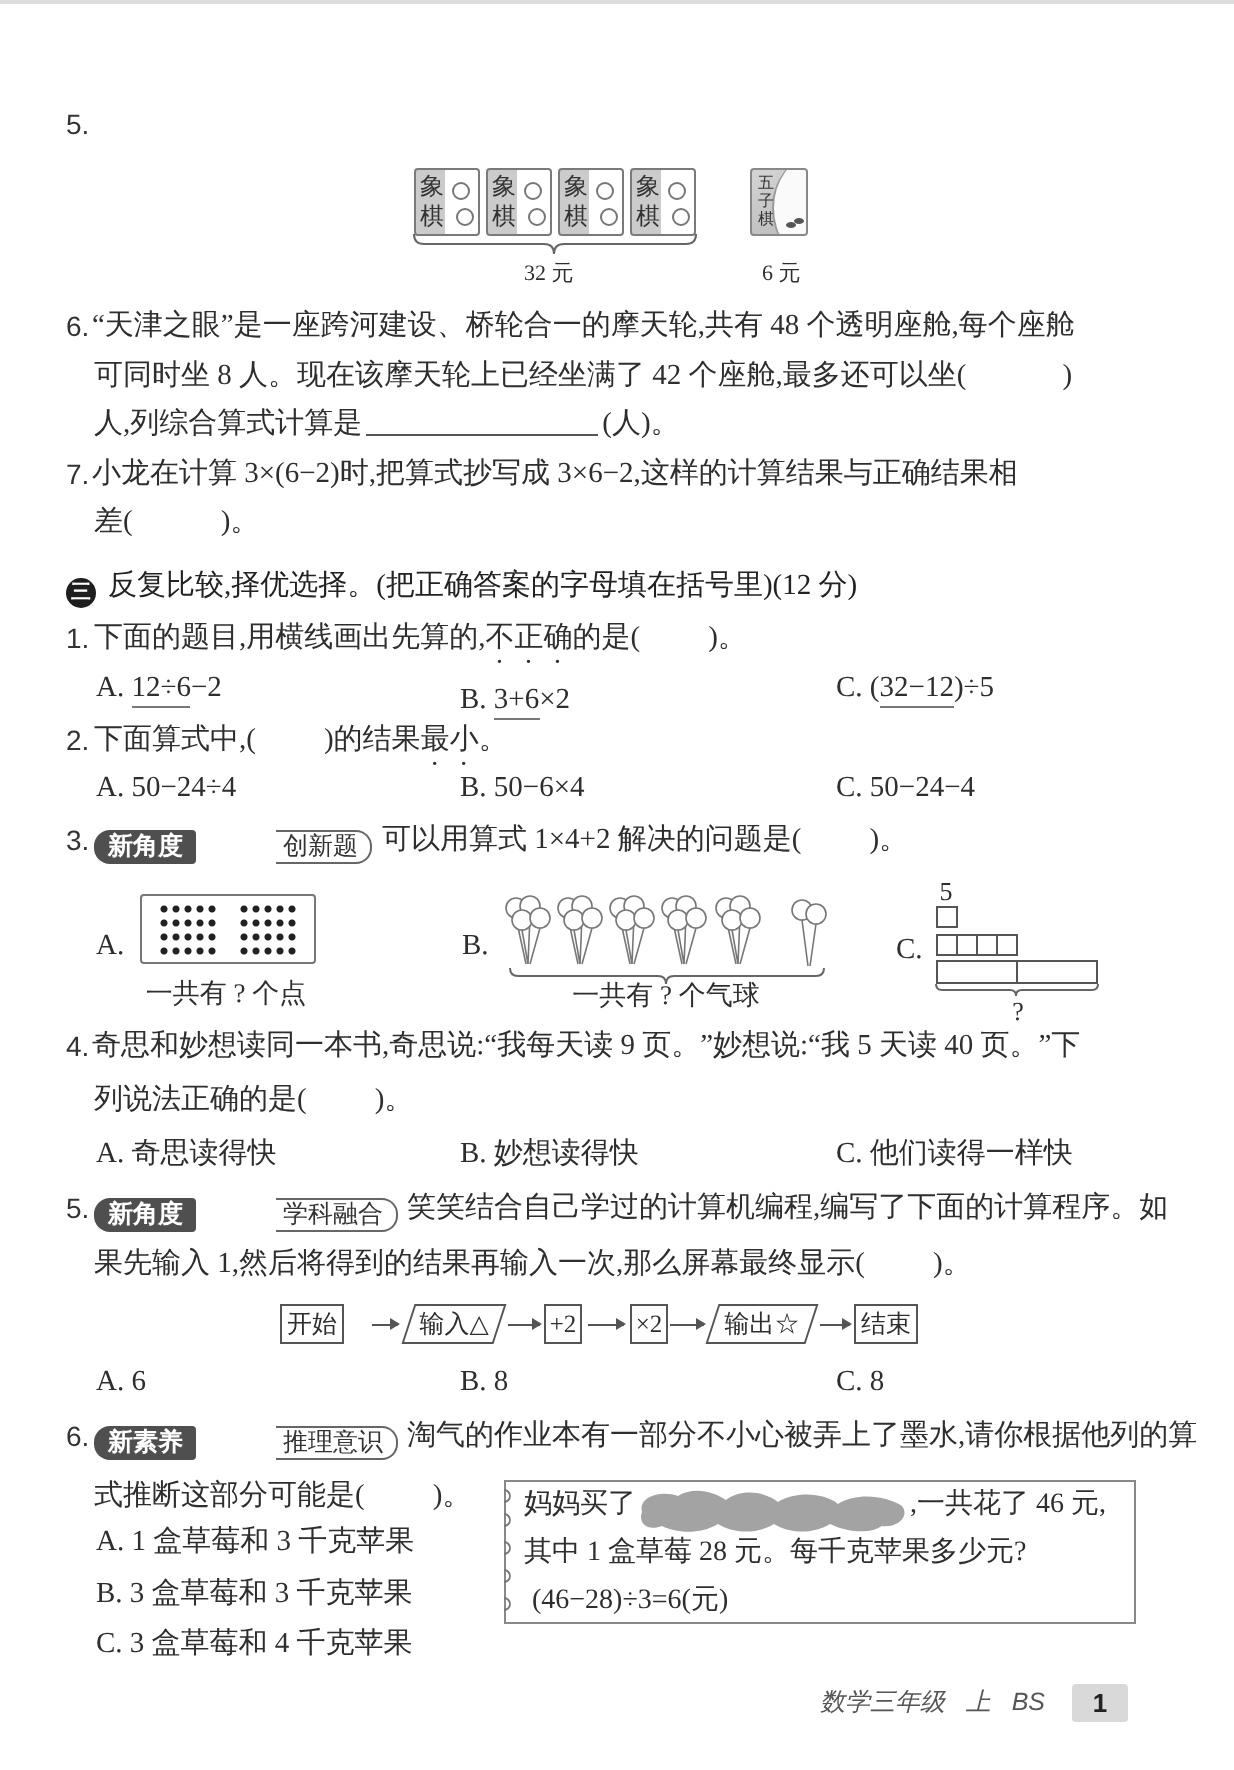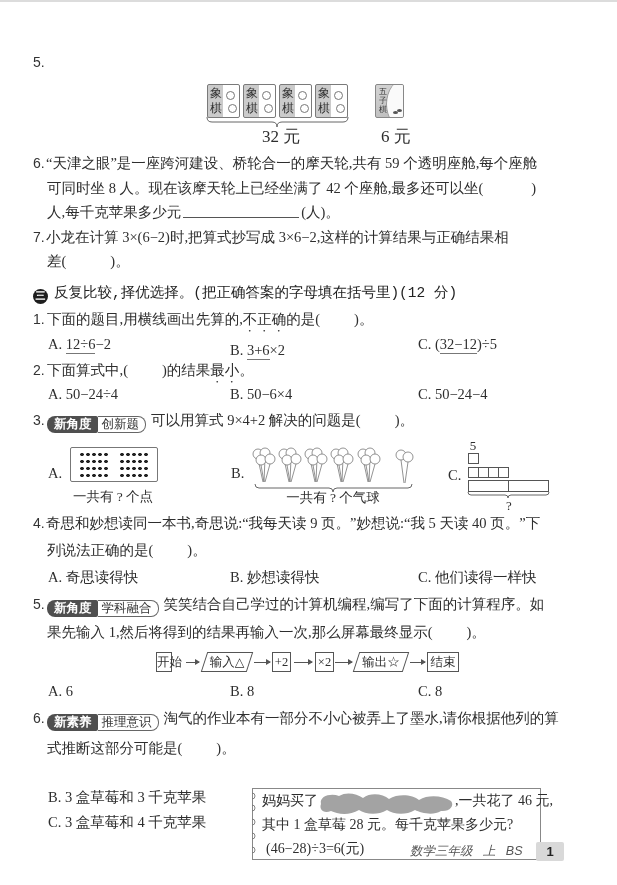--- a/index.html
+++ b/index.html
@@ -7,58 +7,58 @@
         font-family:"Liberation Serif","DejaVu Serif",serif;font-size:14.5px;}
   .topline{position:absolute;left:0;top:0;width:617px;height:2px;background:#dcdcdc;}
   .ln{position:absolute;height:20px;line-height:20px;white-space:pre;}
   .num{position:absolute;left:33px;height:20px;line-height:20px;font-family:"Liberation Sans","DejaVu Sans",sans-serif;font-size:14px;color:#333;}
   .blank{display:inline-block;width:44px;height:10px;}
   .blank.s{width:34px;}
   .uline{display:inline-block;width:116px;height:15px;border-bottom:1px solid #555;vertical-align:top;margin:0 2px;}
   .ul{border-bottom:1px solid #777;padding-bottom:1px;}
   .emph{-webkit-text-emphasis:filled dot;text-emphasis:filled dot;-webkit-text-emphasis-position:under;text-emphasis-position:under right;}
   .sec-head{position:absolute;left:33px;top:283px;height:20px;line-height:20px;white-space:pre;
-            font-family:Liberation Mono, monospace;font-size:14.5px;color:#222;}
+            font-family:Liberation Serif, serif;font-size:14.5px;color:#222;}
   .sec-icon{display:inline-block;width:15px;height:15px;border-radius:50%;background:#1e1e1e;color:#fff;font-size:10px;
             line-height:15px;text-align:center;vertical-align:-2px;margin-right:6px;font-weight:bold;}
   .badge{display:inline-flex;vertical-align:-3px;height:17px;font-family:"Liberation Sans","DejaVu Sans",sans-serif;
-         font-size:12.5px;line-height:17px;margin:0 5px 0 1px;}
+         font-size:12.5px;line-height:17px;margin:0 5px 0 1px;gap:40px;}
   .badge-dark{background:#4f4f4f;color:#fff;padding:0 6px 0 7px;border-radius:8px 2px 2px 8px;font-weight:bold;}
   .badge-light{background:#fff;color:#333;border:1px solid #666;border-left:none;padding:0 6px 0 4px;border-radius:0 8px 8px 0;line-height:15px;}
   
   .chess{position:absolute;top:84px;width:31px;height:32px;border:1px solid #7a7a7a;border-radius:2px;
          background:linear-gradient(to right,#cbcbcb 0,#cbcbcb 47%,#fff 47%);}
   .chess .ct,.chess .cb{position:absolute;left:2px;font-size:12px;line-height:14px;color:#333;}
   .chess .ct{top:1px;} .chess .cb{top:16px;}
   .chess .p{position:absolute;width:7px;height:7px;border:1px solid #777;border-radius:50%;background:#fff;}
   .chess .p1{left:18px;top:6px;} .chess .p2{left:20px;top:19px;}
   .gomoku{position:absolute;left:375px;top:84px;width:27px;height:32px;border:1px solid #888;border-radius:2px;
           background:linear-gradient(160deg,#d4d4d4,#bcbcbc);overflow:hidden;}
   .gomoku .curve{position:absolute;right:-22px;top:-6px;width:38px;height:50px;border-radius:50%;background:#fafafa;border-left:1px solid #999;}
   .gomoku .gl{position:absolute;left:3px;top:2px;width:9px;font-size:8px;line-height:9px;color:#333;}
   .gomoku .stone{position:absolute;width:5px;height:3px;border-radius:50%;background:#555;}
-  .price{position:absolute;height:18px;line-height:18px;font-size:17px;white-space:pre;text-align:right;}
+  .price{position:absolute;height:18px;line-height:18px;font-size:11px;white-space:pre;text-align:right;}
   
   .dotbox{position:absolute;left:70px;top:447px;width:86px;height:33px;border:1px solid #777;border-radius:2px;}
   .dotgrp{position:absolute;top:3px;width:30px;height:28px;
           background-image:radial-gradient(circle at 3px 3.5px,#222 1.5px,transparent 2px);background-size:6px 7px;}
   .caption{position:absolute;height:18px;line-height:18px;font-size:13.5px;white-space:pre;text-align:center;}
   .sq{position:absolute;border:1px solid #555;box-sizing:border-box;}
   .sqrow{position:absolute;left:468px;top:467px;display:flex;}
   .sqrow span{width:11px;height:11px;border:1px solid #555;box-sizing:border-box;margin-left:-1px;}
   .sqrow span:first-child{margin-left:0;}
   
   .fbox{position:absolute;top:652px;height:20px;border:1px solid #555;box-sizing:border-box;line-height:18px;
         text-align:center;font-size:12.5px;white-space:pre;}
   .fpara{position:absolute;top:652px;height:20px;border:1px solid #555;box-sizing:border-box;transform:skewX(-18deg);}
   .fpara span{display:block;transform:skewX(18deg);line-height:18px;text-align:center;font-size:12.5px;white-space:pre;}
   .farrow{position:absolute;top:662px;height:0;border-top:1px solid #555;}
   .farrow::after{content:"";position:absolute;right:-1px;top:-4px;border-left:5px solid #555;border-top:3.5px solid transparent;border-bottom:3.5px solid transparent;}
   
-  .notebook{position:absolute;left:252px;top:740px;width:289px;height:72px;border:1px solid #888;box-sizing:border-box;margin-top:48px;}
+  .notebook{position:absolute;left:252px;top:740px;width:316px;height:72px;border:1px solid #888;box-sizing:border-box;}
   .nb-ln{position:absolute;height:20px;line-height:20px;white-space:pre;font-size:14px;}
   
   .footer{position:absolute;left:410px;top:842px;height:19px;line-height:19px;font-family:"Liberation Sans","DejaVu Sans",sans-serif;
           font-style:italic;font-size:12.5px;color:#555;white-space:pre;}
   .pagebox{position:absolute;left:536px;top:842px;width:28px;height:19px;background:#d9d9d9;border-radius:2px;text-align:center;
            line-height:19px;font-family:"Liberation Sans","DejaVu Sans",sans-serif;font-weight:bold;font-size:13px;color:#222;}
 </style>
 </head>
 <body>
 
@@ -99,44 +99,44 @@
     <div class="gomoku">
       <span class="curve"></span>
       <span class="gl">五子棋</span>
       <span class="stone" style="left:17px;top:26px"></span>
       <span class="stone" style="left:21px;top:24px"></span>
     </div>
     <div class="price" style="left:381px;top:128px">6 元</div>
   </div>
 
   <div class="num" style="top:153px">6.</div>
-  <div class="ln" style="left:46px;top:153px">“天津之眼”是一座跨河建设、桥轮合一的摩天轮,共有 59 个透明座舱,每个座舱</div>
+  <div class="ln" style="left:46px;top:153px">“天津之眼”是一座跨河建设、桥轮合一的摩天轮,共有 48 个透明座舱,每个座舱</div>
   <div class="ln" style="left:47px;top:178px"><span>可同时坐 8 人。现在该摩天轮上已经坐满了 42 个座舱,最多还可以坐(</span><span class="blank" style="width:48px"></span><span>)</span></div>
-  <div class="ln" style="left:47px;top:202px"><span>人,每千克苹果多少元</span><span class="uline"></span><span>(人)。</span></div>
+  <div class="ln" style="left:47px;top:202px"><span>人,列综合算式计算是</span><span class="uline"></span><span>(人)。</span></div>
 
   <div class="num" style="top:227px">7.</div>
   <div class="ln" style="left:46px;top:227px">小龙在计算 3×(6−2)时,把算式抄写成 3×6−2,这样的计算结果与正确结果相</div>
   <div class="ln" style="left:47px;top:251px"><span>差(</span><span class="blank"></span><span>)。</span></div>
 
   <div class="sec-head"><span class="sec-icon">三</span><span>反复比较,择优选择。(把正确答案的字母填在括号里)(12 分)</span></div>
 
   <div class="num" style="top:309px">1.</div>
   <div class="ln" style="left:47px;top:309px"><span>下面的题目,用横线画出先算的,</span><span class="emph">不正确</span><span>的是(</span><span class="blank s"></span><span>)。</span></div>
   <div class="ln" style="left:48px;top:334px"><span>A.</span> <span class="ul">12÷6</span><span>−2</span></div>
   <div class="ln" style="left:230px;top:340px"><span>B.</span> <span class="ul">3+6</span><span>×2</span></div>
   <div class="ln" style="left:418px;top:334px"><span>C.</span> <span>(</span><span class="ul">32−12</span><span>)÷5</span></div>
 
   <div class="num" style="top:360px">2.</div>
   <div class="ln" style="left:47px;top:360px"><span>下面算式中,(</span><span class="blank s"></span><span>)的结果</span><span class="emph">最小</span><span>。</span></div>
   <div class="ln" style="left:48px;top:384px"><span>A.</span> <span>50−24÷4</span></div>
   <div class="ln" style="left:230px;top:384px"><span>B.</span> <span>50−6×4</span></div>
   <div class="ln" style="left:418px;top:384px"><span>C.</span> <span>50−24−4</span></div>
 
   <div class="num" style="top:410px">3.</div>
-  <div class="ln" style="left:46px;top:410px"><span class="badge"><span class="badge-dark">新角度</span><span class="badge-light">创新题</span></span><span>可以用算式 9×4+2 解决的问题是(</span><span class="blank s"></span><span>)。</span></div>
+  <div class="ln" style="left:46px;top:410px"><span class="badge"><span class="badge-dark">新角度</span><span class="badge-light">创新题</span></span><span>可以用算式 1×4+2 解决的问题是(</span><span class="blank s"></span><span>)。</span></div>
 
   <div class="ln" style="left:48px;top:463px">A.</div>
   <div class="dotbox">
     <div class="dotgrp" style="left:8px"></div>
     <div class="dotgrp" style="left:48px"></div>
   </div>
   <div class="caption" style="left:70px;top:488px;width:86px">一共有 ? 个点</div>
 
   <div class="ln" style="left:231px;top:463px">B.</div>
   <svg style="position:absolute;left:250px;top:446px" width="170" height="48">
@@ -188,21 +188,21 @@
   <div class="ln" style="left:47px;top:540px"><span>列说法正确的是(</span><span class="blank s"></span><span>)。</span></div>
   <div class="ln" style="left:48px;top:567px"><span>A.</span> <span>奇思读得快</span></div>
   <div class="ln" style="left:230px;top:567px"><span>B.</span> <span>妙想读得快</span></div>
   <div class="ln" style="left:418px;top:567px"><span>C.</span> <span>他们读得一样快</span></div>
 
   <div class="num" style="top:594px">5.</div>
   <div class="ln" style="left:46px;top:594px"><span class="badge"><span class="badge-dark">新角度</span><span class="badge-light">学科融合</span></span><span>笑笑结合自己学过的计算机编程,编写了下面的计算程序。如</span></div>
   <div class="ln" style="left:47px;top:622px"><span>果先输入 1,然后将得到的结果再输入一次,那么屏幕最终显示(</span><span class="blank s"></span><span>)。</span></div>
 
   <div>
-    <div class="fbox" style="left:156px;width:16px">开始</div>
+    <div class="fbox" style="left:140px;width:32px">开始</div>
     <div class="farrow" style="left:186px;width:13px"></div>
     <div class="fpara" style="left:204px;width:46px">
         <span>输入△</span>
       </div>
     <div class="farrow" style="left:254px;width:16px"></div>
     <div class="fbox" style="left:272px;width:19px">+2</div>
     <div class="farrow" style="left:294px;width:18px"></div>
     <div class="fbox" style="left:315px;width:19px">×2</div>
     <div class="farrow" style="left:335px;width:17px"></div>
     <div class="fpara" style="left:356px;width:50px">
@@ -212,20 +212,21 @@
     <div class="fbox" style="left:427px;width:32px">结束</div>
   </div>
 
   <div class="ln" style="left:48px;top:681px"><span>A.</span> <span>6</span></div>
   <div class="ln" style="left:230px;top:681px"><span>B.</span> <span>8</span></div>
   <div class="ln" style="left:418px;top:681px"><span>C.</span> <span>8</span></div>
 
   <div class="num" style="top:708px">6.</div>
   <div class="ln" style="left:47px;top:738px"><span>式推断这部分可能是(</span><span class="blank s"></span><span>)。</span></div>
   <div class="ln" style="left:46px;top:708px"><span class="badge"><span class="badge-dark">新素养</span><span class="badge-light">推理意识</span></span><span>淘气的作业本有一部分不小心被弄上了墨水,请你根据他列的算</span></div>
+  <div class="ln" style="left:48px;top:761px"><span>A.</span> <span>1 盒草莓和 3 千克苹果</span></div>
   <div class="ln" style="left:48px;top:787px"><span>B.</span> <span>3 盒草莓和 3 千克苹果</span></div>
   <div class="ln" style="left:48px;top:812px"><span>C.</span> <span>3 盒草莓和 4 千克苹果</span></div>
 
   <div class="notebook">
     <svg style="position:absolute;left:-5px;top:0" width="12" height="72">
       <g fill="none" stroke="#777" stroke-width="0.9">
         <path d="M4,4 A3,3 0 1 1 4,10"></path>
           <path d="M4,16 A3,3 0 1 1 4,22"></path>
           <path d="M4,30 A3,3 0 1 1 4,36"></path>
         <path d="M4,44 A3,3 0 1 1 4,50"></path>

